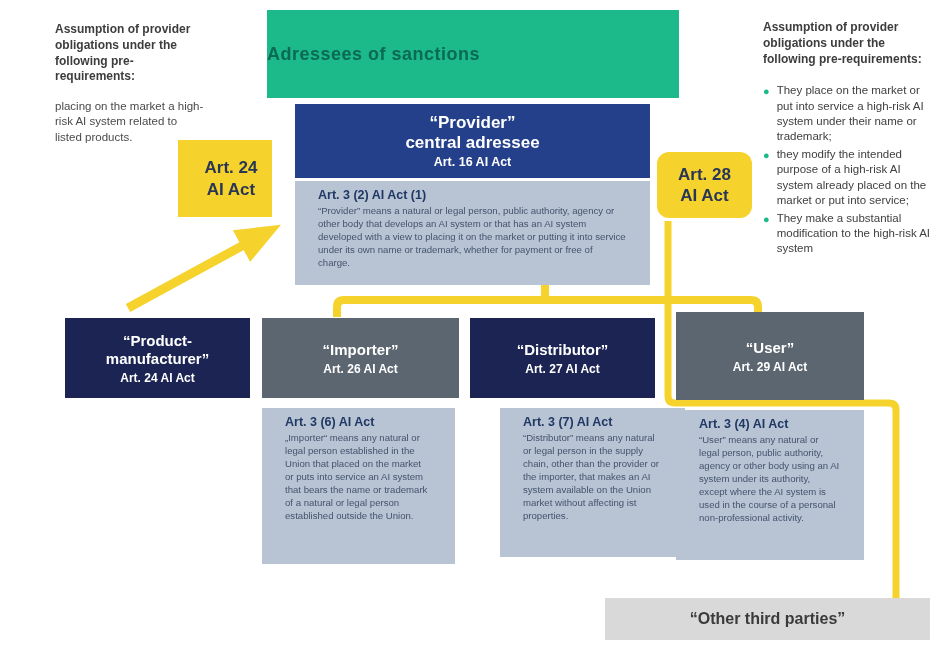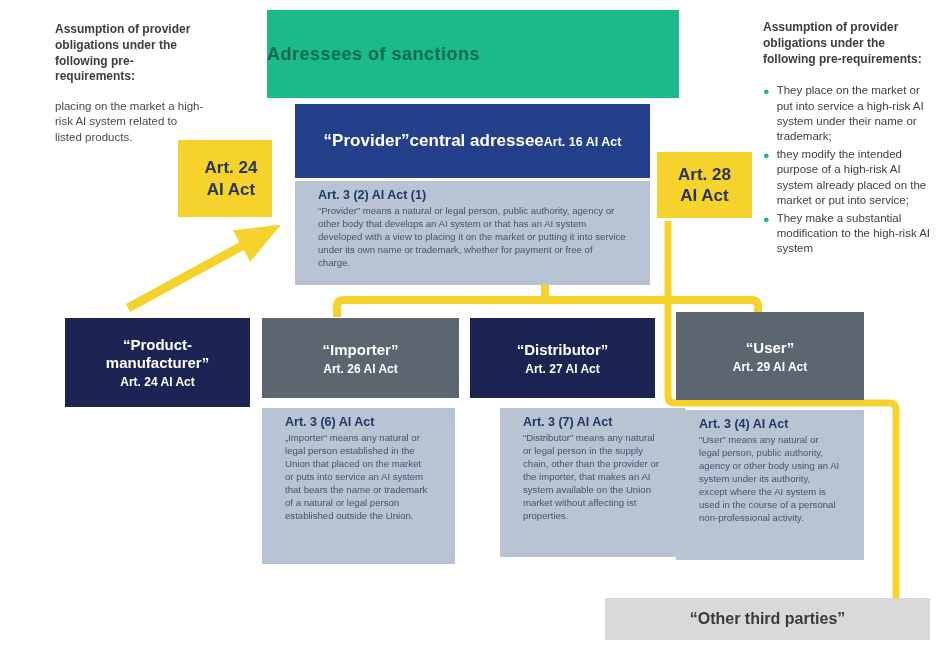--- a/index.html
+++ b/index.html
@@ -18,21 +18,21 @@
   .bullet-dot{color:#1CB98A;font-size:11px;line-height:1.5;}
 
   
   .banner{
     background:#1CB98A;color:#0A6A52;display:flex;align-items:center;
     font-size:18px;font-weight:bold;letter-spacing:.5px;
   }
 
   
   .provider-box{
-    background:#24408A;color:#ffffff;display:flex;flex-direction:row;
+    background:#24408A;color:#ffffff;display:flex;flex-direction:column;
     align-items:center;justify-content:center;text-align:left;
   }
   .provider-title{font-size:17px;font-weight:bold;line-height:1.18;}
   .provider-article{font-size:12.5px;font-weight:bold;margin-top:2px;}
 
   
   .def-box{background:#B8C3D3;padding:7px 23px;}
   .def-header{color:#1F3864;font-weight:bold;font-size:12.5px;margin-bottom:2px;}
   .def-body{color:#44536E;font-size:9.6px;line-height:1.36;}
 
@@ -105,37 +105,37 @@
 
   <div class="abs banner" style="left:267px;top:10px;width:412px;height:88px;">
     <span>Adressees of sanctions</span>
   </div>
 
   <div class="abs badge" style="left:178px;top:140px;width:94px;height:77px;padding-left:12px;">
     <span>Art. 24</span>
     <span>AI Act</span>
   </div>
 
-  <div class="abs badge" style="left:657px;top:152px;width:95px;height:66px;">
+  <div class="abs badge" style="left:657px;top:152px;width:95px;height:66px;border-radius:12px;">
     <span>Art. 28</span>
     <span>AI Act</span>
   </div>
 
   <div class="abs provider-box" style="left:295px;top:104px;width:355px;height:74px;">
     <div class="provider-title">“Provider”</div>
     <div class="provider-title">central adressee</div>
     <div class="provider-article">Art. 16 AI Act</div>
   </div>
 
   <div class="abs def-box" style="left:295px;top:181px;width:355px;height:104px;">
     <div class="def-header">Art. 3 (2) AI Act (1)</div>
     <div class="def-body">“Provider” means a natural or legal person, public authority, agency or other body that develops an AI system or that has an AI system developed with a view to placing it on the market or putting it into service under its own name or trademark,  whether for payment or free of charge.</div>
   </div>
 
-  <div class="abs actor navy" style="left:65px;top:318px;width:185px;height:89px;">
+  <div class="abs actor navy" style="left:65px;top:318px;width:185px;height:80px;">
     <div class="actor-title">“Product-manufacturer”</div>
     <div class="actor-article">Art. 24 AI Act</div>
   </div>
 
   <div class="abs actor gray" style="left:262px;top:318px;width:197px;height:80px;">
     <div class="actor-title">“Importer”</div>
     <div class="actor-article">Art. 26 AI Act</div>
   </div>
 
   <div class="abs actor navy" style="left:470px;top:318px;width:185px;height:80px;">

